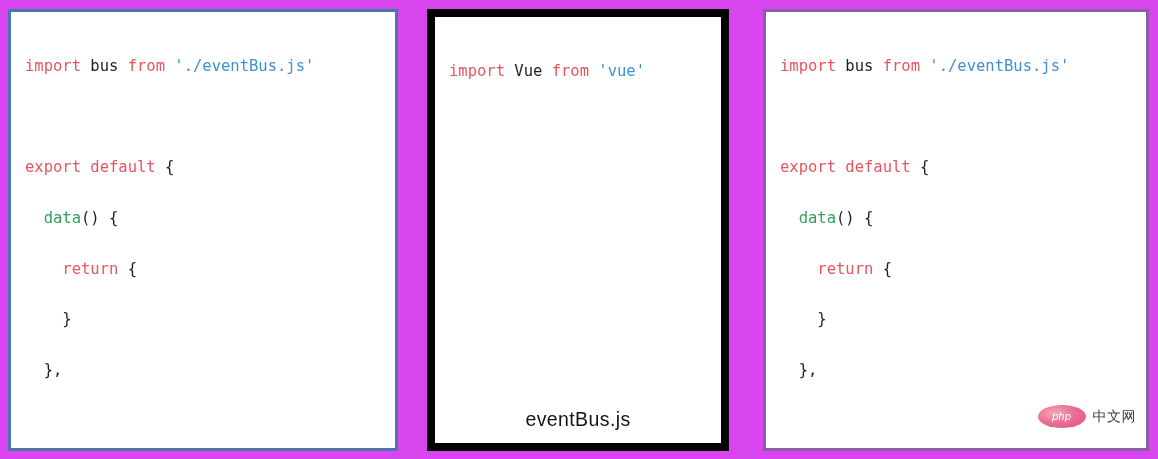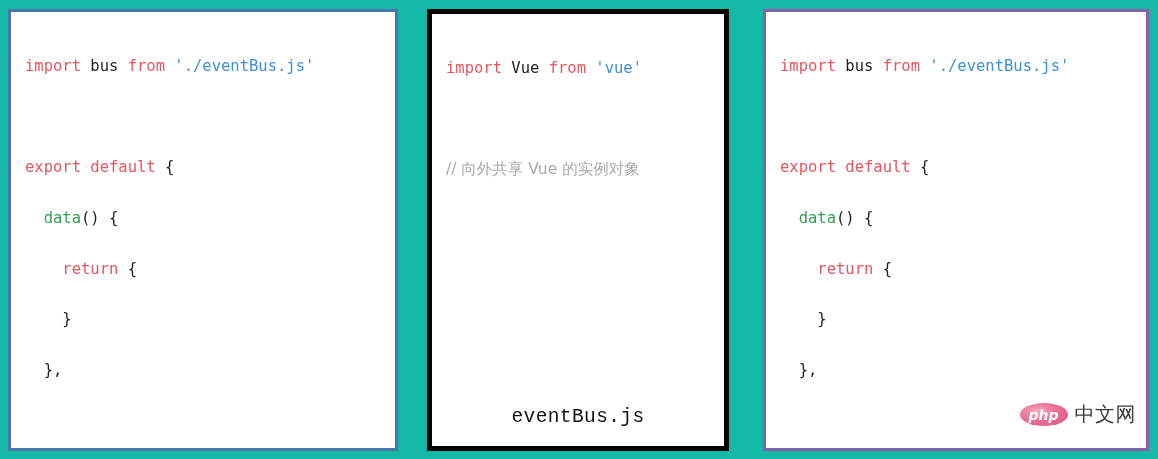--- a/index.html
+++ b/index.html
@@ -11,33 +11,33 @@
     width: 1158px;
     height: 459px;
     font-family: "DejaVu Sans", "Liberation Sans", sans-serif;
     overflow: hidden;
   }
 
   .board {
     position: relative;
     width: 1158px;
     height: 459px;
-    background: #14b8a6;
+    background: #d946ef;
   }
 
   .panel {
     position: absolute;
     box-sizing: border-box;
     background: #ffffff;
     display: flex;
     flex-direction: column;
   }
 
   .panel-a { left: 8px;   top: 9px;  width: 390px; height: 442px; border: 3px solid #4a76ab; }
-  .panel-b { left: 427px; top: 9px;  width: 302px; height: 442px; border: 5px solid #000000; }
+  .panel-b { left: 427px; top: 9px;  width: 302px; height: 442px; border: 8px solid #000000; }
   .panel-c { left: 763px; top: 9px;  width: 386px; height: 442px; border: 3px solid #8a5fa8; }
 
   .code {
     flex: 1 1 auto;
     padding: 17px 0 0 14px;
     font-family: "DejaVu Sans Mono", "Liberation Mono", monospace;
     font-size: 15.5px;
     line-height: 25.3px;
     white-space: pre;
     color: #222222;
@@ -54,24 +54,24 @@
   .punc { color: #1f1f1f; }
 
   .cmt-cjk {
     font-family: "DejaVu Sans", "Liberation Sans", sans-serif;
     font-size: 15.5px;
   }
 
   .caption {
     flex: 0 0 auto;
     text-align: center;
-    font-family: Liberation Mono, monospace;
+    font-family: Liberation Sans, sans-serif;
     font-size: 19px;
     color: #141414;
-    padding-bottom: 18px;
+    padding-bottom: 12px;
     letter-spacing: 0.4px;
   }
   .caption-b { font-size: 19.5px; }
 
   .watermark {
     position: absolute;
     right: 10px;
     bottom: 20px;
     display: flex;
     align-items: center;
@@ -81,28 +81,28 @@
   .wm-badge {
     width: 48px;
     height: 23px;
     border-radius: 50%;
     background: radial-gradient(ellipse at 35% 35%, #f4a9bd 0%, #ea6f93 45%, #e0527f 100%);
     display: flex;
     align-items: center;
     justify-content: center;
     color: #ffffff;
     font-style: italic;
-    font-weight: bold;
-    font-size: 14px;
+    font-weight: normal;
+    font-size: 10px;
     font-family: "DejaVu Sans", "Liberation Sans", sans-serif;
     line-height: 1;
   }
   .wm-text {
     font-family: "DejaVu Sans", "Liberation Sans", sans-serif;
-    font-size: 20px;
+    font-size: 14px;
     color: #3b3b3b;
     letter-spacing: 0.5px;
   }
 </style>
 </head>
 <body>
 
 <div class="board">
 
   <div class="panel panel-a">
@@ -121,21 +121,20 @@
 
 
     </div>
 
   </div>
 
   <div class="panel panel-b">
     <div class="code">
 <div class="line"><span class="kw">import</span> <span class="id">Vue</span> <span class="kw">from</span> <span class="str">'vue'</span></div>
 <div class="line">&nbsp;</div>
-<div class="line"><span class="cmt cmt-cjk">// 向外共享 Vue 的实例对象</span></div>
     </div>
     <div class="caption caption-b">eventBus.js</div>
   </div>
 
   <div class="panel panel-c">
     <div class="code">
 <div class="line"><span class="kw">import</span> <span class="id">bus</span> <span class="kw">from</span> <span class="str">'./eventBus.js'</span></div>
 <div class="line">&nbsp;</div>
 <div class="line"><span class="kw">export default</span> <span class="punc">{</span></div>
 <div class="line">  <span class="fn">data</span><span class="punc">() {</span></div>

